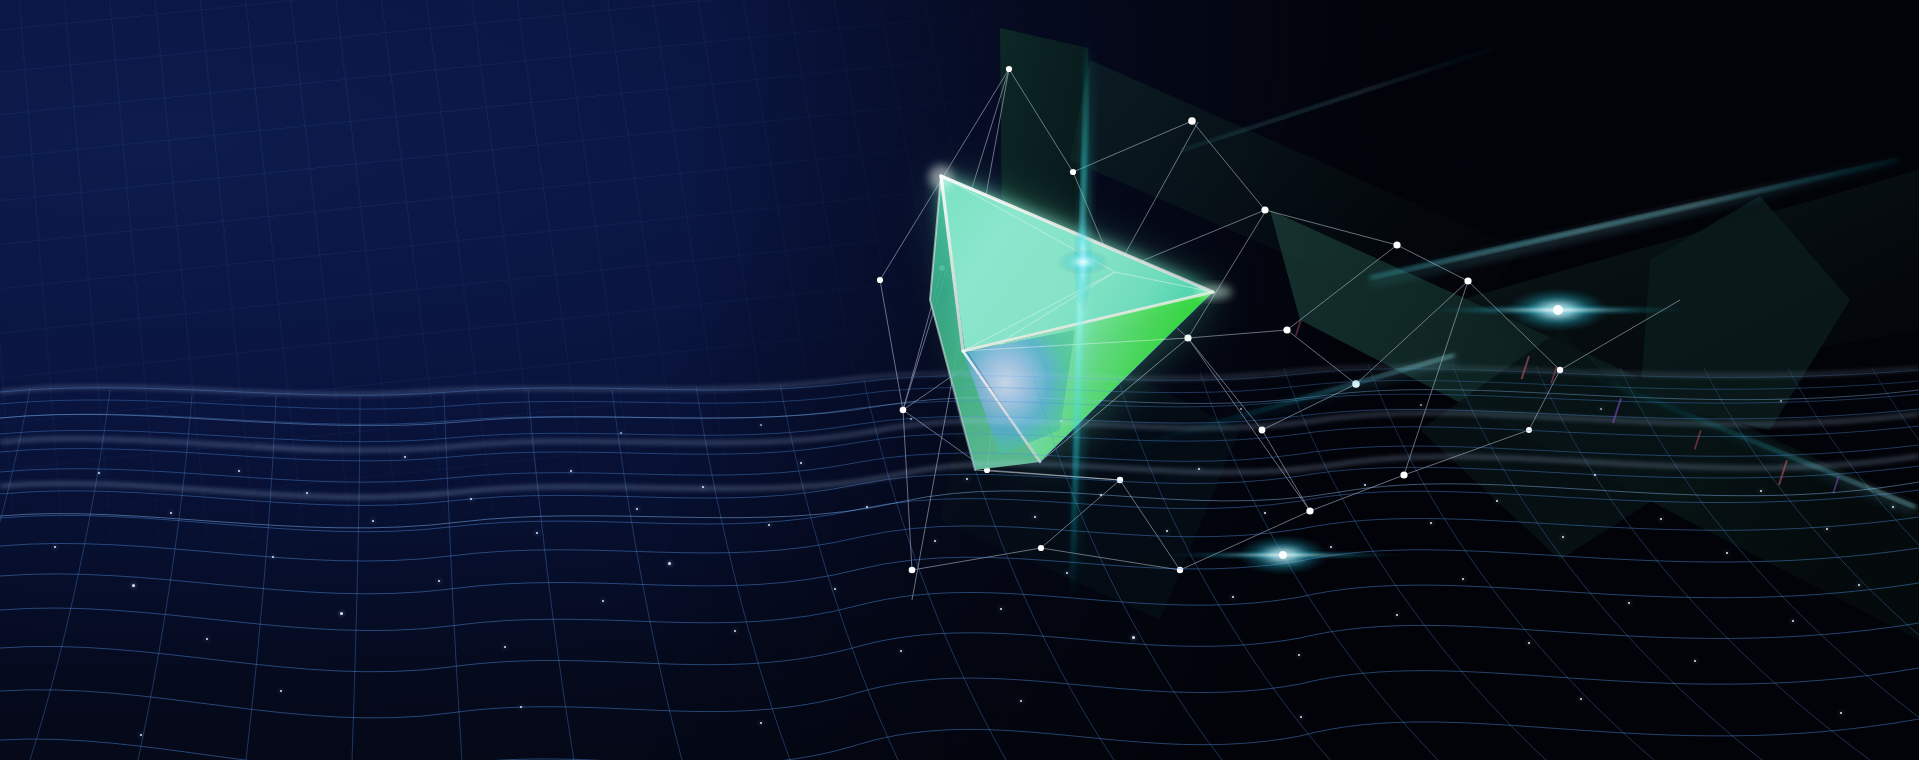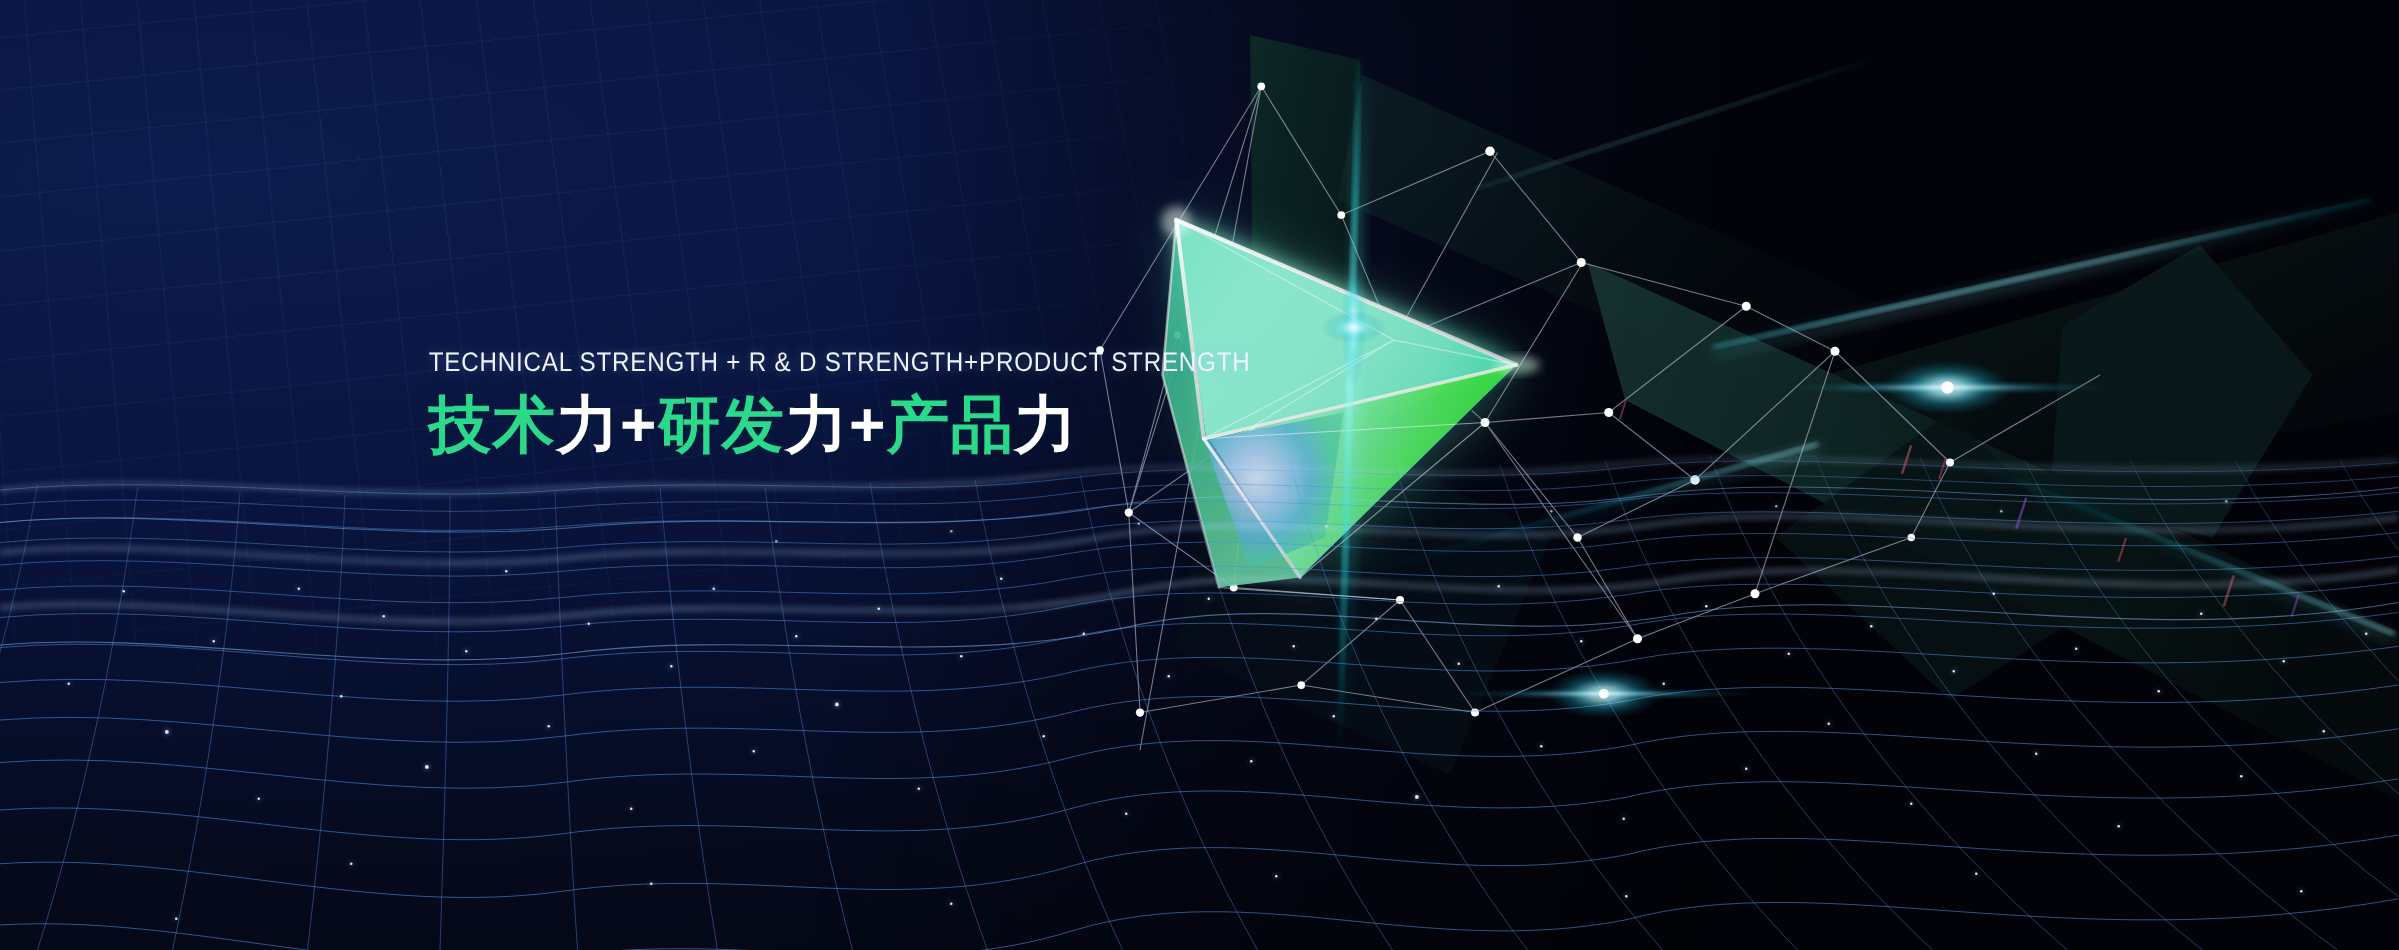--- a/index.html
+++ b/index.html
@@ -491,20 +491,14 @@
     <i style="left:760px; top:722px;"></i>
       <i style="left:1020px; top:700px;"></i>
     <i style="left:1300px; top:716px;"></i>
       <i style="left:1580px; top:698px;"></i>
     <i style="left:1840px; top:712px;"></i>
       <i style="left:140px; top:734px;"></i>
   </div>
 
   <div class="right-wash"></div>
 
-  <div class="headline-block">
-    <div class="eyebrow">TECHNICAL STRENGTH + R &amp; D STRENGTH+PRODUCT STRENGTH</div>
-    <div class="headline">
-      <span class="hl-green">技术</span><span class="hl-white">力</span><span class="hl-white">+</span><span class="hl-green">研发</span><span class="hl-white">力</span><span class="hl-white">+</span><span class="hl-green">产品</span><span class="hl-white">力</span>
-    </div>
-  </div>
 
 </div>
 
 </body></html>

